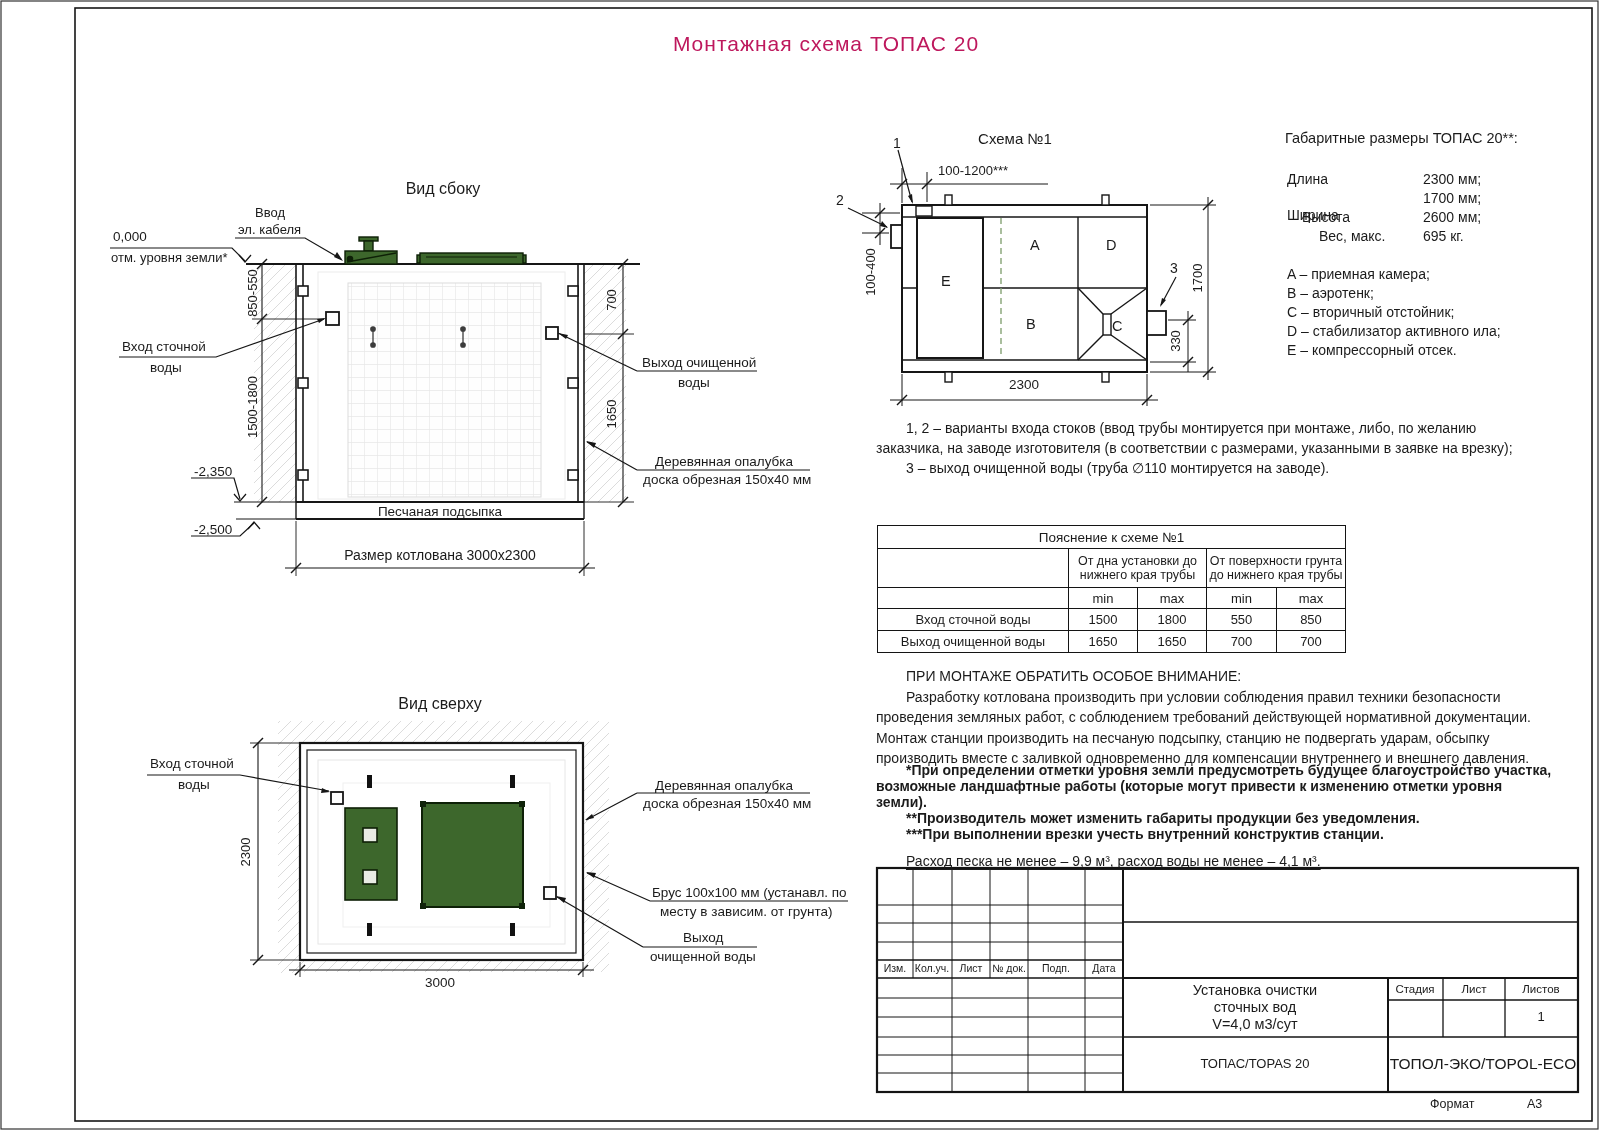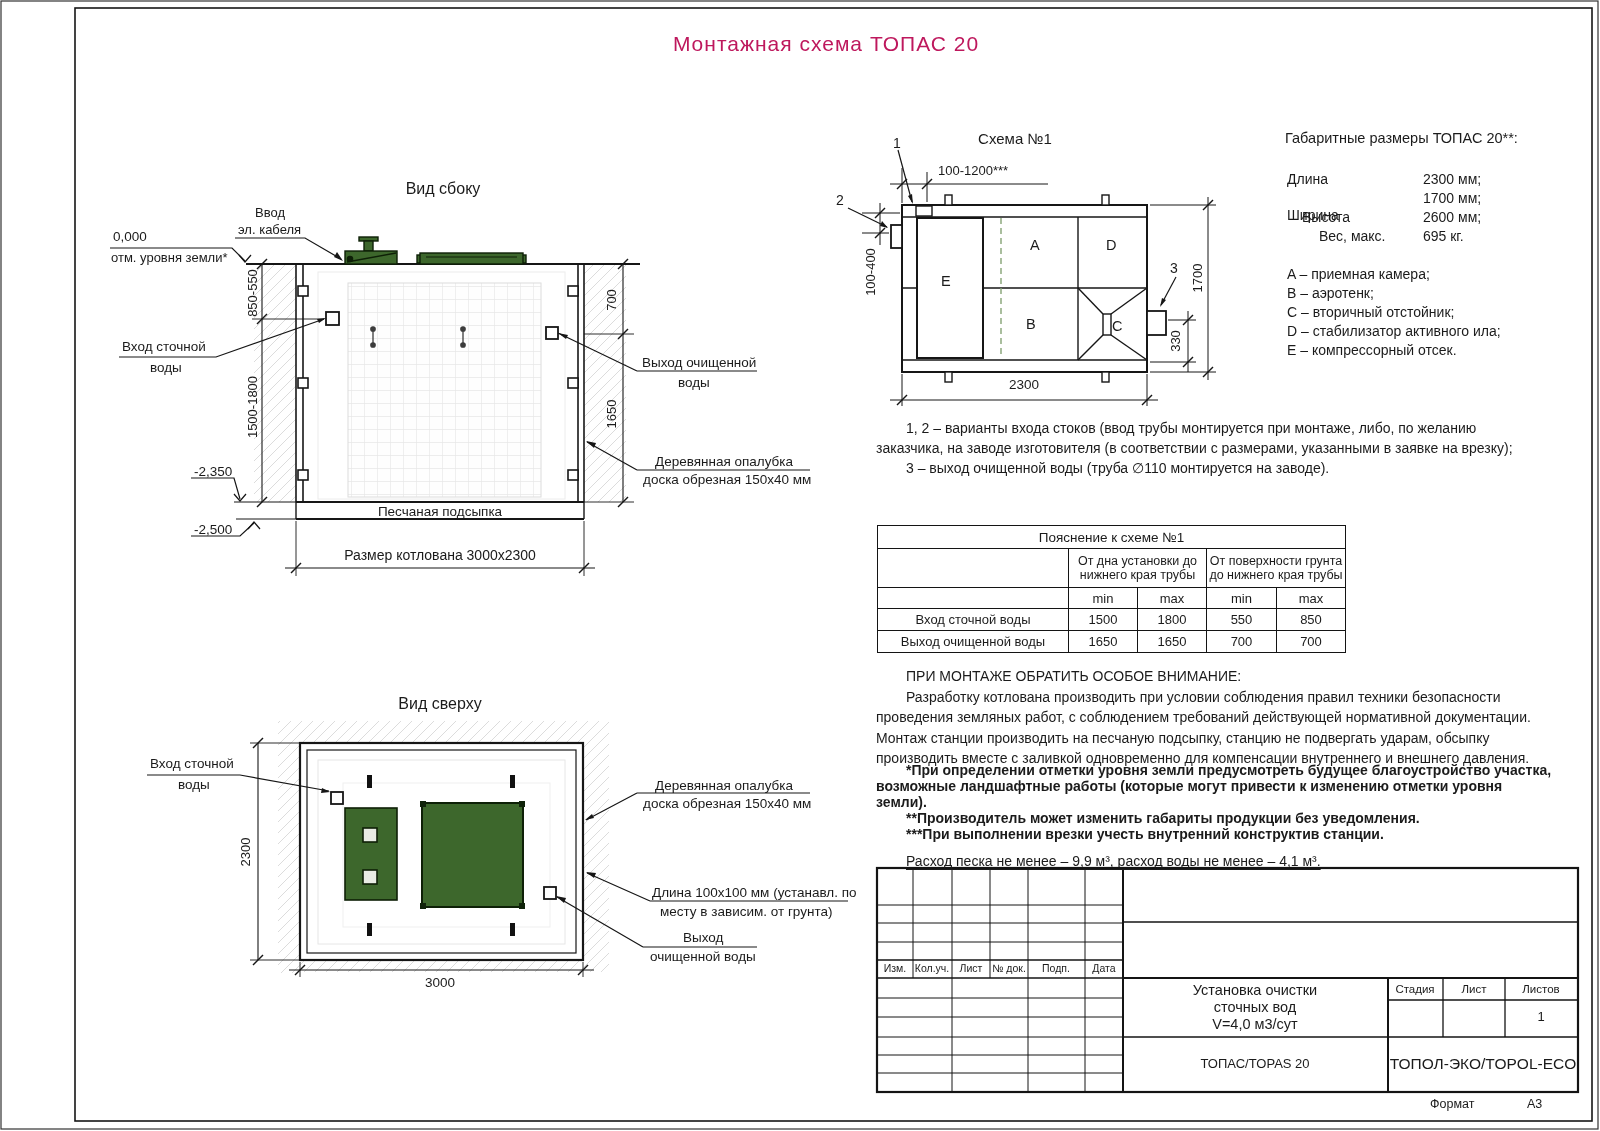--- a/index.html
+++ b/index.html
@@ -296,21 +296,21 @@
   <span class="t rot" style="left:612px;top:300px;font-size:13px;">700</span>
   <span class="t rot" style="left:612px;top:414px;font-size:13px;">1650</span>
   <span class="t" style="left:194px;top:465px;font-size:13.5px;">-2,350</span>
   <span class="t" style="left:194px;top:523px;font-size:13.5px;">-2,500</span>
 
   <span class="t c" style="left:440px;top:696px;font-size:16px;">Вид сверху</span>
   <span class="t" style="left:150px;top:757px;font-size:13.5px;">Вход сточной</span>
   <span class="t" style="left:178px;top:778px;font-size:13.5px;">воды</span>
   <span class="t" style="left:655px;top:779px;font-size:13.5px;">Деревянная опалубка</span>
   <span class="t" style="left:643px;top:797px;font-size:13.5px;">доска обрезная 150х40 мм</span>
-  <span class="t" style="left:652px;top:886px;font-size:13.5px;">Длина 100х100 мм (устанавл. по</span>
+  <span class="t" style="left:652px;top:886px;font-size:13.5px;">Брус 100х100 мм (устанавл. по</span>
   <span class="t" style="left:660px;top:905px;font-size:13.5px;">месту в зависим. от грунта)</span>
   <span class="t" style="left:683px;top:931px;font-size:13.5px;">Выход</span>
   <span class="t" style="left:650px;top:950px;font-size:13.5px;">очищенной воды</span>
   <span class="t rot" style="left:246px;top:852px;font-size:13px;">2300</span>
   <span class="t c" style="left:440px;top:976px;font-size:13.5px;">3000</span>
 
   <span class="t c" style="left:1015px;top:131px;font-size:15px;">Схема №1</span>
   <span class="t" style="left:893px;top:136px;font-size:14px;">1</span>
   <span class="t" style="left:836px;top:193px;font-size:14px;">2</span>
   <span class="t" style="left:1170px;top:261px;font-size:14px;">3</span>

